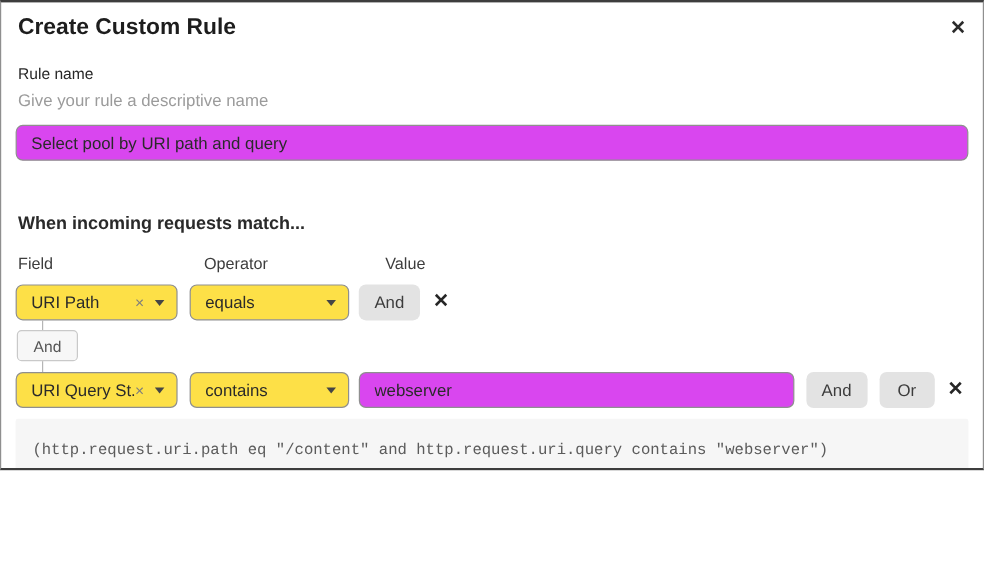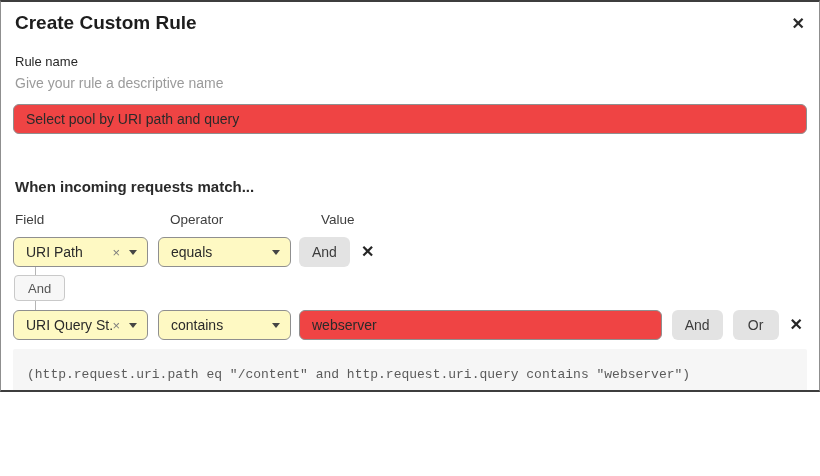--- a/index.html
+++ b/index.html
@@ -60,21 +60,21 @@
   }
   .text-input {
     width: 100%;
     height: 30px;
     border: 1px solid #8f8f8f;
     border-radius: 6px;
     font-size: 14px;
     color: #2a2a2a;
     padding: 0 12px;
     font-family: "Liberation Sans", sans-serif;
-    background: #ef4444;
+    background: #d946ef;
     outline: none;
   }
   .rule-input { margin-top: 13px; }
   
   .match-heading {
     margin-top: 44px;
     font-size: 15px;
     font-weight: 700;
     color: #2a2a2a;
     padding-left: 2px;
@@ -93,21 +93,21 @@
   .cond-row {
     display: flex;
     align-items: center;
     margin-top: 10px;
   }
   .select-box {
     width: 135px;
     height: 30px;
     border: 1px solid #8f8f8f;
     border-radius: 6px;
-    background: #fef9c3;
+    background: #fde047;
     display: flex;
     align-items: center;
     padding: 0 10px 0 12px;
     margin-right: 10px;
     cursor: pointer;
     flex: none;
   }
   .select-box .sel-text {
     font-size: 14px;
     color: #2a2a2a;

